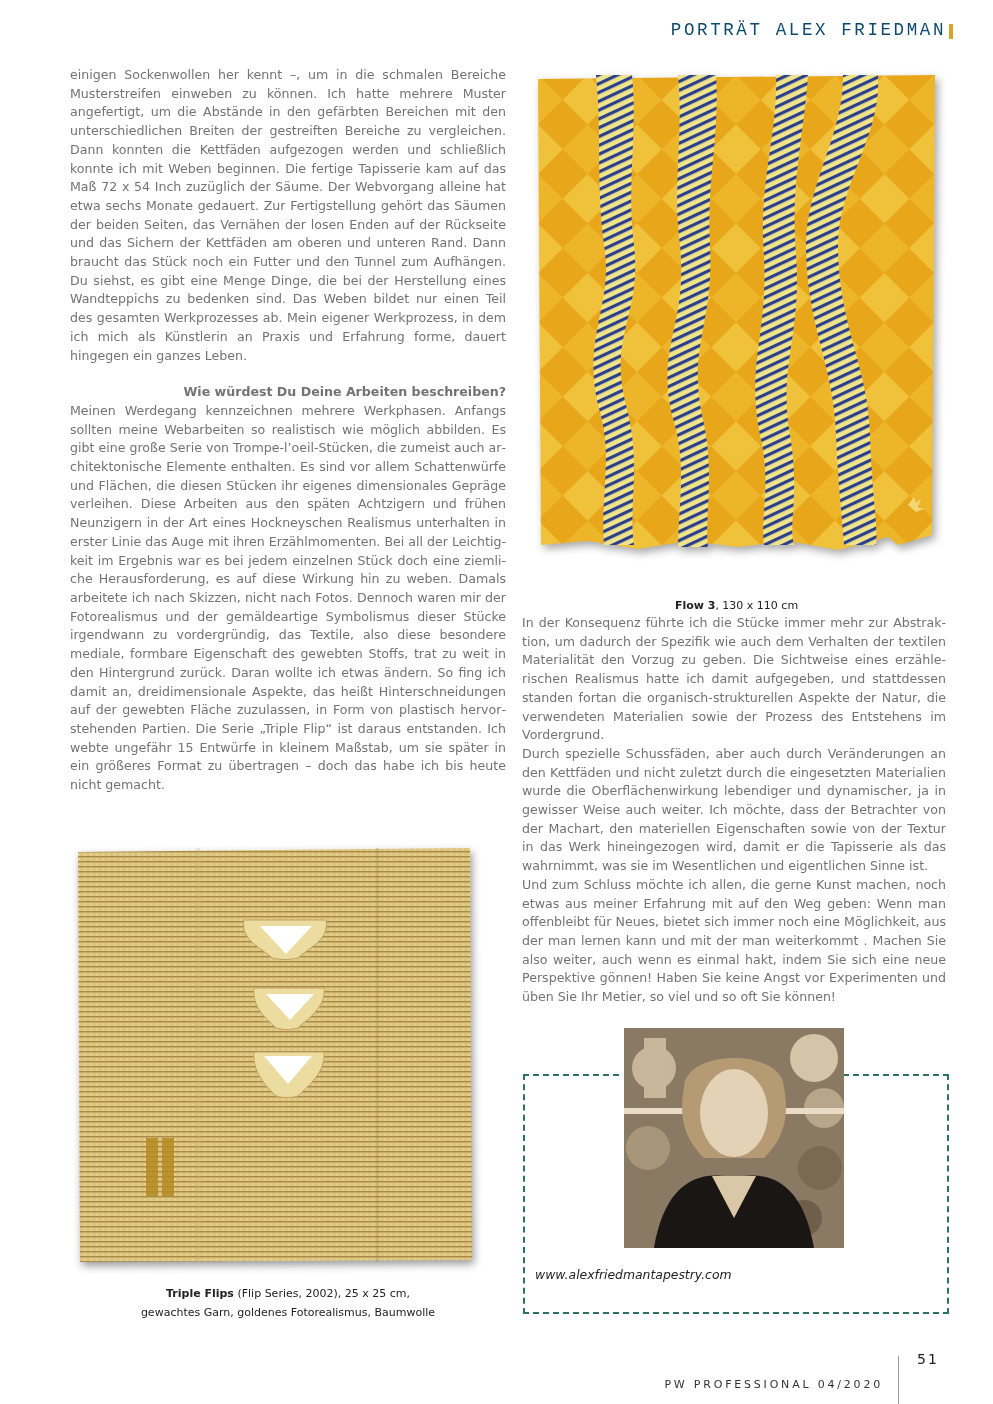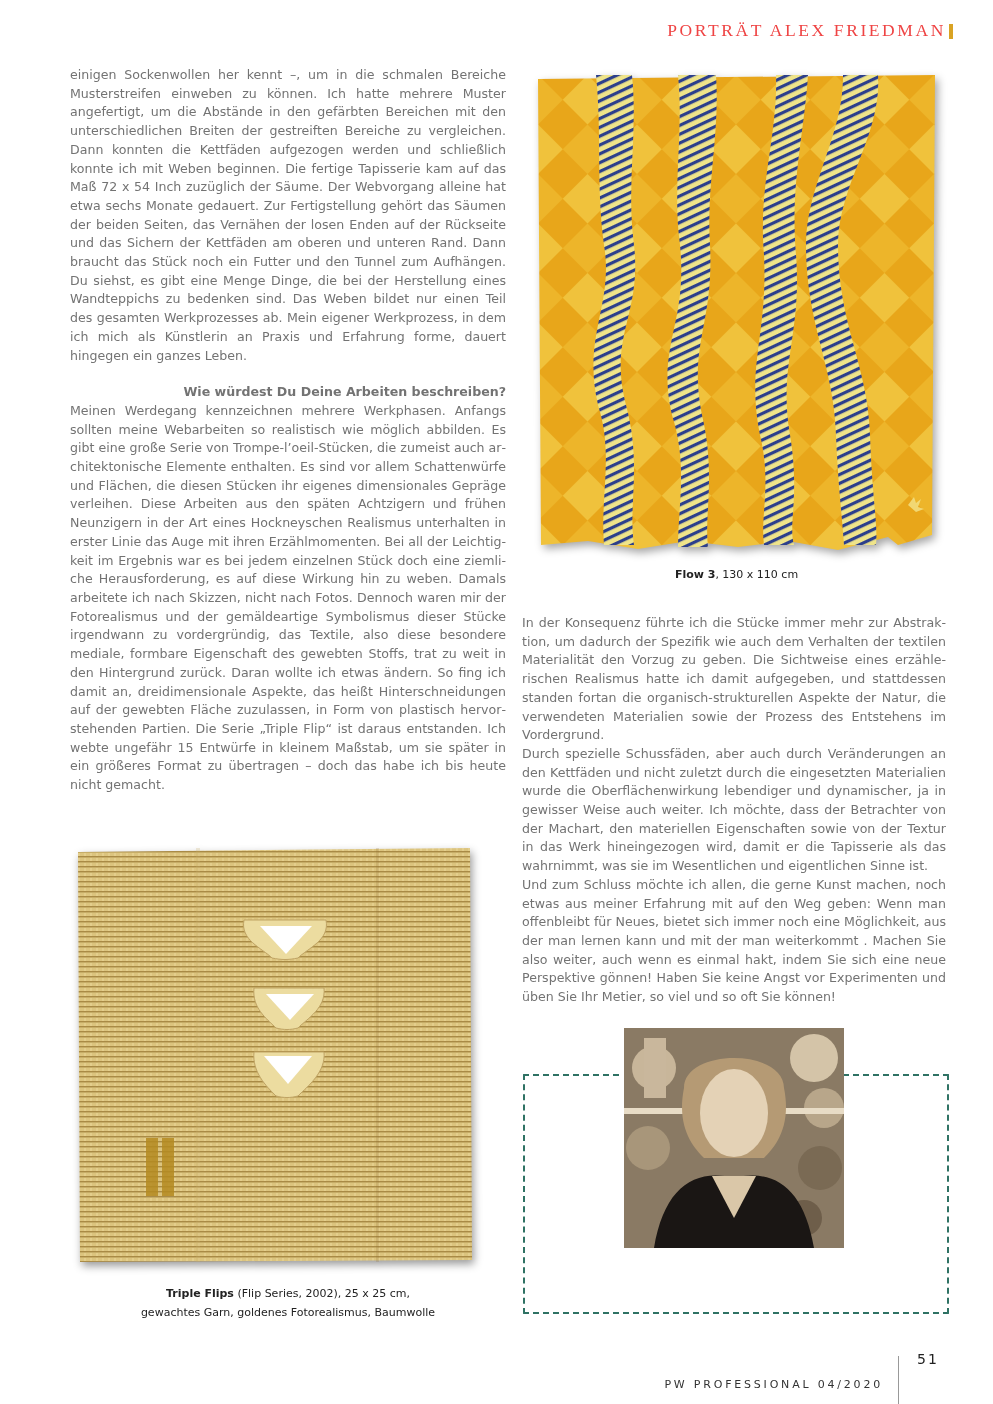--- a/index.html
+++ b/index.html
@@ -1,33 +1,33 @@
 <!DOCTYPE html>
 <html><head>
 <meta charset="utf-8">
 <style>
   html, body { margin: 0; padding: 0; background: #ffffff; }
   body { width: 993px; height: 1404px; position: relative; overflow: hidden;
          font-family: "DejaVu Sans", sans-serif; color: #1a1a1a; }
-  .header-title { position: absolute; top: 20px; right: 47px; font-family: Liberation Serif, serif;
-         font-size: 17.5px; letter-spacing: 2.6px; color: #ef4444; white-space: nowrap; }
+  .header-title { position: absolute; top: 20px; right: 47px; font-family: Liberation Mono, monospace;
+         font-size: 17.5px; letter-spacing: 2.6px; color: #0c4a6e; white-space: nowrap; }
   .header-accent { position: absolute; top: 24px; right: 40px; width: 4px; height: 15px; background: #d9a324; }
 
   .col { position: absolute; font-size: 12.6px; line-height: 18.7px; text-align: justify; color: #737373; }
   .col p { margin: 0; }
   .col-left { left: 70px; top: 66px; width: 436px; }
   .col-right { left: 522px; top: 614px; width: 424px; }
   .col h3 { margin: 18px 0 0 0; font-size: 12.6px; line-height: 18.7px; font-weight: bold; text-align: right; }
 
   .fig { position: absolute; }
   .fig-flow { left: 538px; top: 75px; width: 397px; height: 477px; }
   .fig-flow svg { display: block; filter: drop-shadow(3px 4px 4px rgba(0,0,0,0.35)); }
   .caption { position: absolute; font-size: 11px; line-height: 19px; text-align: center; color: #222; }
   .caption b { font-weight: bold; }
-  .cap-flow { left: 538px; top: 565px; width: 397px; }
+  .cap-flow { left: 538px; top: 596px; width: 397px; }
 
   .fig-triple { left: 76px; top: 848px; width: 397px; height: 414px; }
   .fig-triple svg { display: block; filter: drop-shadow(2px 4px 4px rgba(0,0,0,0.4)); }
   .cap-triple { left: 70px; top: 1284px; width: 436px; }
 
   .info-box { position: absolute; left: 523px; top: 1074px; width: 422px; height: 236px;
          border: 2px dashed #2f7264; border-radius: 1px; }
   .info-box-gap { position: absolute; left: 622px; top: 1070px; width: 222px; height: 8px; background: #fff; }
   .portrait { position: absolute; left: 624px; top: 1028px; width: 220px; height: 220px; overflow: hidden; }
   .info-text { position: absolute; left: 535px; top: 1265px; width: 410px; font-size: 12.4px; line-height: 19px; }
@@ -129,17 +129,18 @@
       <circle cx="180" cy="190" r="18" fill="#6e5e4a"></circle>
     <rect x="0" y="80" width="220" height="6" fill="#e8dcc6"></rect>
     <rect x="20" y="10" width="22" height="60" fill="#c9b79c"></rect>
     <path d="M60 60 C60 20 160 20 160 60 C168 100 150 120 140 130 L80 130 C70 120 52 100 60 60 Z" fill="#b59a74"></path>
     <ellipse cx="110" cy="85" rx="34" ry="44" fill="#e4d2b6"></ellipse>
     <path d="M30 220 C40 160 70 140 110 150 C150 140 180 160 190 220 Z" fill="#1a1614"></path>
     <path d="M88 148 L110 190 L132 148 Z" fill="#dac7a8"></path>
   </svg>
 </div>
 <div class="info-text">
+  <div class="link">www.alexfriedmantapestry.com</div>
 </div>
 
 <div class="footer-text">PW PROFESSIONAL 04/2020</div>
 <div class="footer-divider"></div>
 <div class="footer-page">51</div>
 
 </body></html>

